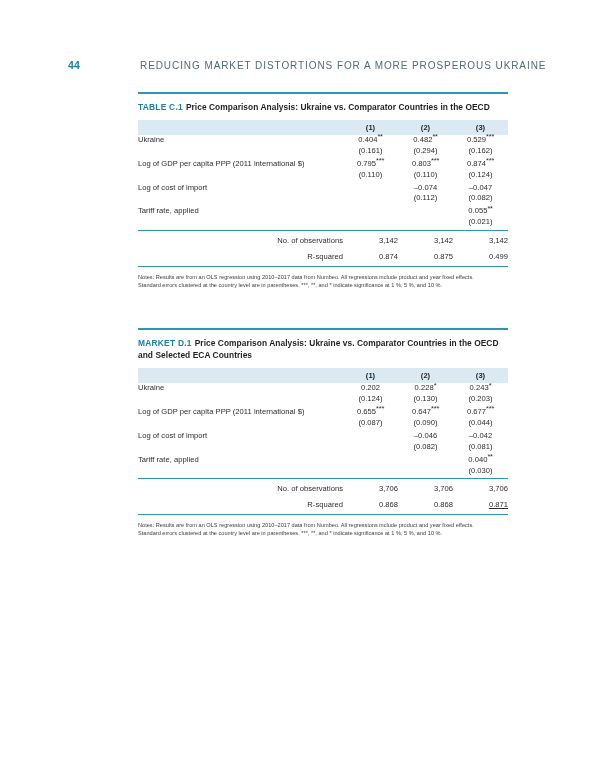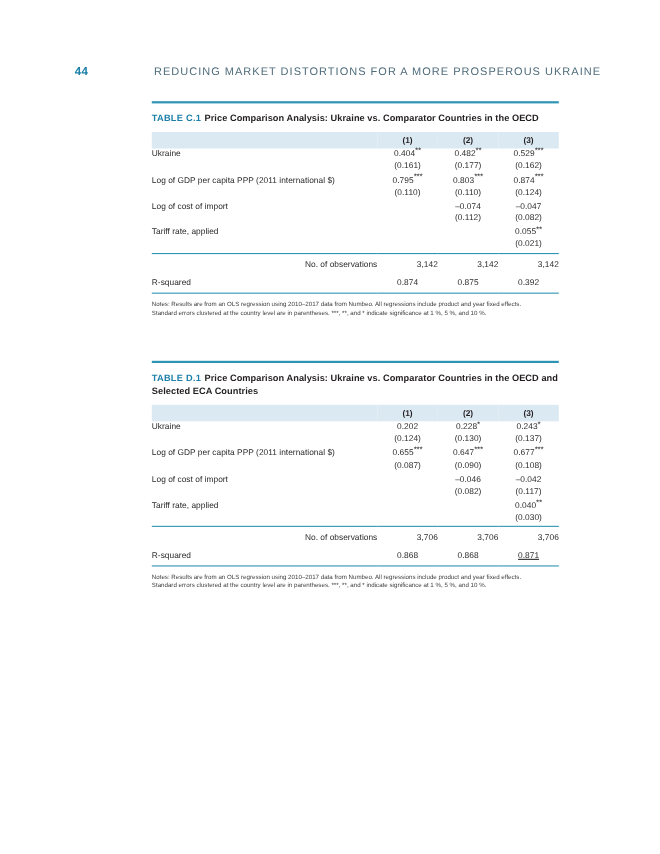--- a/index.html
+++ b/index.html
@@ -133,20 +133,21 @@
   tr.summary-first td {
     border-top: 1.3px solid #2f93b4;
     padding-top: 4.5px;
     text-align: right;
   }
   tr.summary td { padding-top: 4.5px; padding-bottom: 1px; }
 
   tr.last-row td {
     border-bottom: 1.3px solid #2f93b4;
     padding-bottom: 4px;
+    text-align: right;
   }
 
   .notes {
     margin-top: 6px;
     font-size: 5.6px;
     line-height: 8.2px;
     color: #3d3d3d;
     letter-spacing: 0.01px;
   }
   .notes .n-line { display: block; white-space: nowrap; }
@@ -178,21 +179,21 @@
           <th class="h-label"></th>
           <th>(1)</th>
           <th>(2)</th>
           <th>(3)</th>
         </tr>
       </thead>
       <tbody>
           <tr class="coef-row">
             <td class="lbl">Ukraine</td>
             <td class="num">0.404<sup class="stars">**</sup><span class="se">(0.161)</span></td>
-            <td class="num">0.482<sup class="stars">**</sup><span class="se">(0.177)</span></td>
+            <td class="num">0.482<sup class="stars">**</sup><span class="se">(0.294)</span></td>
             <td class="num">0.529<sup class="stars">***</sup><span class="se">(0.162)</span></td>
           </tr>
           <tr class="coef-row">
             <td class="lbl">Log of GDP per capita PPP (2011 international $)</td>
             <td class="num">0.795<sup class="stars">***</sup><span class="se">(0.110)</span></td>
             <td class="num">0.803<sup class="stars">***</sup><span class="se">(0.110)</span></td>
             <td class="num">0.874<sup class="stars">***</sup><span class="se">(0.124)</span></td>
           </tr>
           <tr class="coef-row">
             <td class="lbl">Log of cost of import</td>
@@ -209,34 +210,34 @@
           <tr class="summary summary-first">
             <td class="lbl" style="padding-top: 4.5px;">No. of observations</td>
             <td class="num" style="padding-top: 4.5px;">3,142</td>
             <td class="num" style="padding-top: 4.5px;">3,142</td>
             <td class="num" style="padding-top: 4.5px;">3,142</td>
           </tr>
           <tr class="summary last-row">
             <td class="lbl" style="padding-top: 4.5px;">R-squared</td>
             <td class="num" style="padding-top: 4.5px;">0.874</td>
             <td class="num" style="padding-top: 4.5px;">0.875</td>
-            <td class="num" style="padding-top: 4.5px;">0.392</td>
+            <td class="num" style="padding-top: 4.5px;">0.499</td>
           </tr>
         </tbody>
     </table>
     <div class="notes">
       <span class="n-line">Notes: Results are from an OLS regression using 2010–2017 data from Numbeo. All regressions include product and year fixed effects.</span>
       <span class="n-line">Standard errors clustered at the country level are in parentheses. ***, **, and * indicate significance at 1 %, 5 %, and 10 %.</span>
     </div>
   </div>
 
   <div class="table-block" id="table-d1-block">
     <div class="table-rule-top"></div>
     <div class="table-caption">
-      <span class="tbl-label">TABLE D.1</span><span>Price Comparison Analysis: Ukraine vs. Comparator Countries in the OECD and Selected ECA Countries</span>
+      <span class="tbl-label">MARKET D.1</span><span>Price Comparison Analysis: Ukraine vs. Comparator Countries in the OECD and Selected ECA Countries</span>
     </div>
     <table class="data">
       <colgroup>
         <col class="c-label">
           <col class="c-num">
           <col class="c-num">
           <col class="c-num">
       </colgroup>
       <thead>
         <tr>
@@ -244,33 +245,33 @@
           <th>(1)</th>
           <th>(2)</th>
           <th>(3)</th>
         </tr>
       </thead>
       <tbody>
           <tr class="coef-row">
             <td class="lbl">Ukraine</td>
             <td class="num">0.202<span class="se">(0.124)</span></td>
             <td class="num">0.228<sup class="stars">*</sup><span class="se">(0.130)</span></td>
-            <td class="num">0.243<sup class="stars">*</sup><span class="se">(0.137)</span></td>
+            <td class="num">0.243<sup class="stars">*</sup><span class="se">(0.203)</span></td>
           </tr>
           <tr class="coef-row">
             <td class="lbl">Log of GDP per capita PPP (2011 international $)</td>
             <td class="num">0.655<sup class="stars">***</sup><span class="se">(0.087)</span></td>
             <td class="num">0.647<sup class="stars">***</sup><span class="se">(0.090)</span></td>
-            <td class="num">0.677<sup class="stars">***</sup><span class="se">(0.108)</span></td>
+            <td class="num">0.677<sup class="stars">***</sup><span class="se">(0.044)</span></td>
           </tr>
           <tr class="coef-row">
             <td class="lbl">Log of cost of import</td>
             <td class="num"></td>
             <td class="num">–0.046<span class="se">(0.082)</span></td>
-            <td class="num">–0.042<span class="se">(0.117)</span></td>
+            <td class="num">–0.042<span class="se">(0.081)</span></td>
           </tr>
           <tr class="coef-row">
             <td class="lbl">Tariff rate, applied</td>
             <td class="num"></td>
             <td class="num"></td>
             <td class="num">0.040<sup class="stars">**</sup><span class="se">(0.030)</span></td>
           </tr>
           <tr class="summary summary-first">
             <td class="lbl" style="padding-top: 4.5px;">No. of observations</td>
             <td class="num" style="padding-top: 4.5px;">3,706</td>

